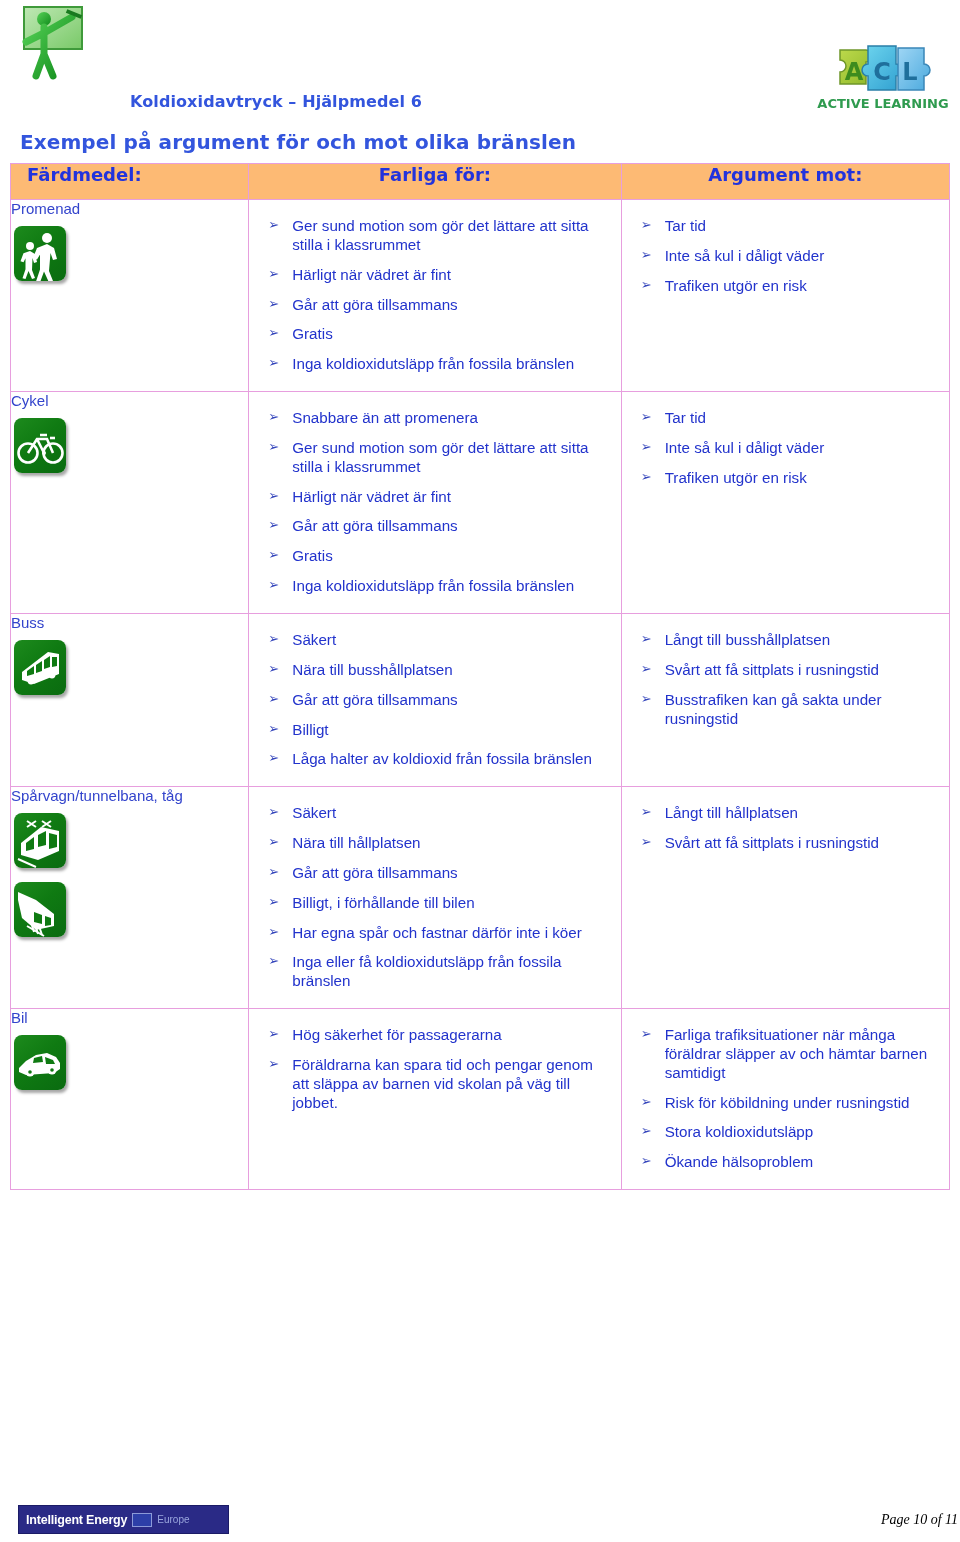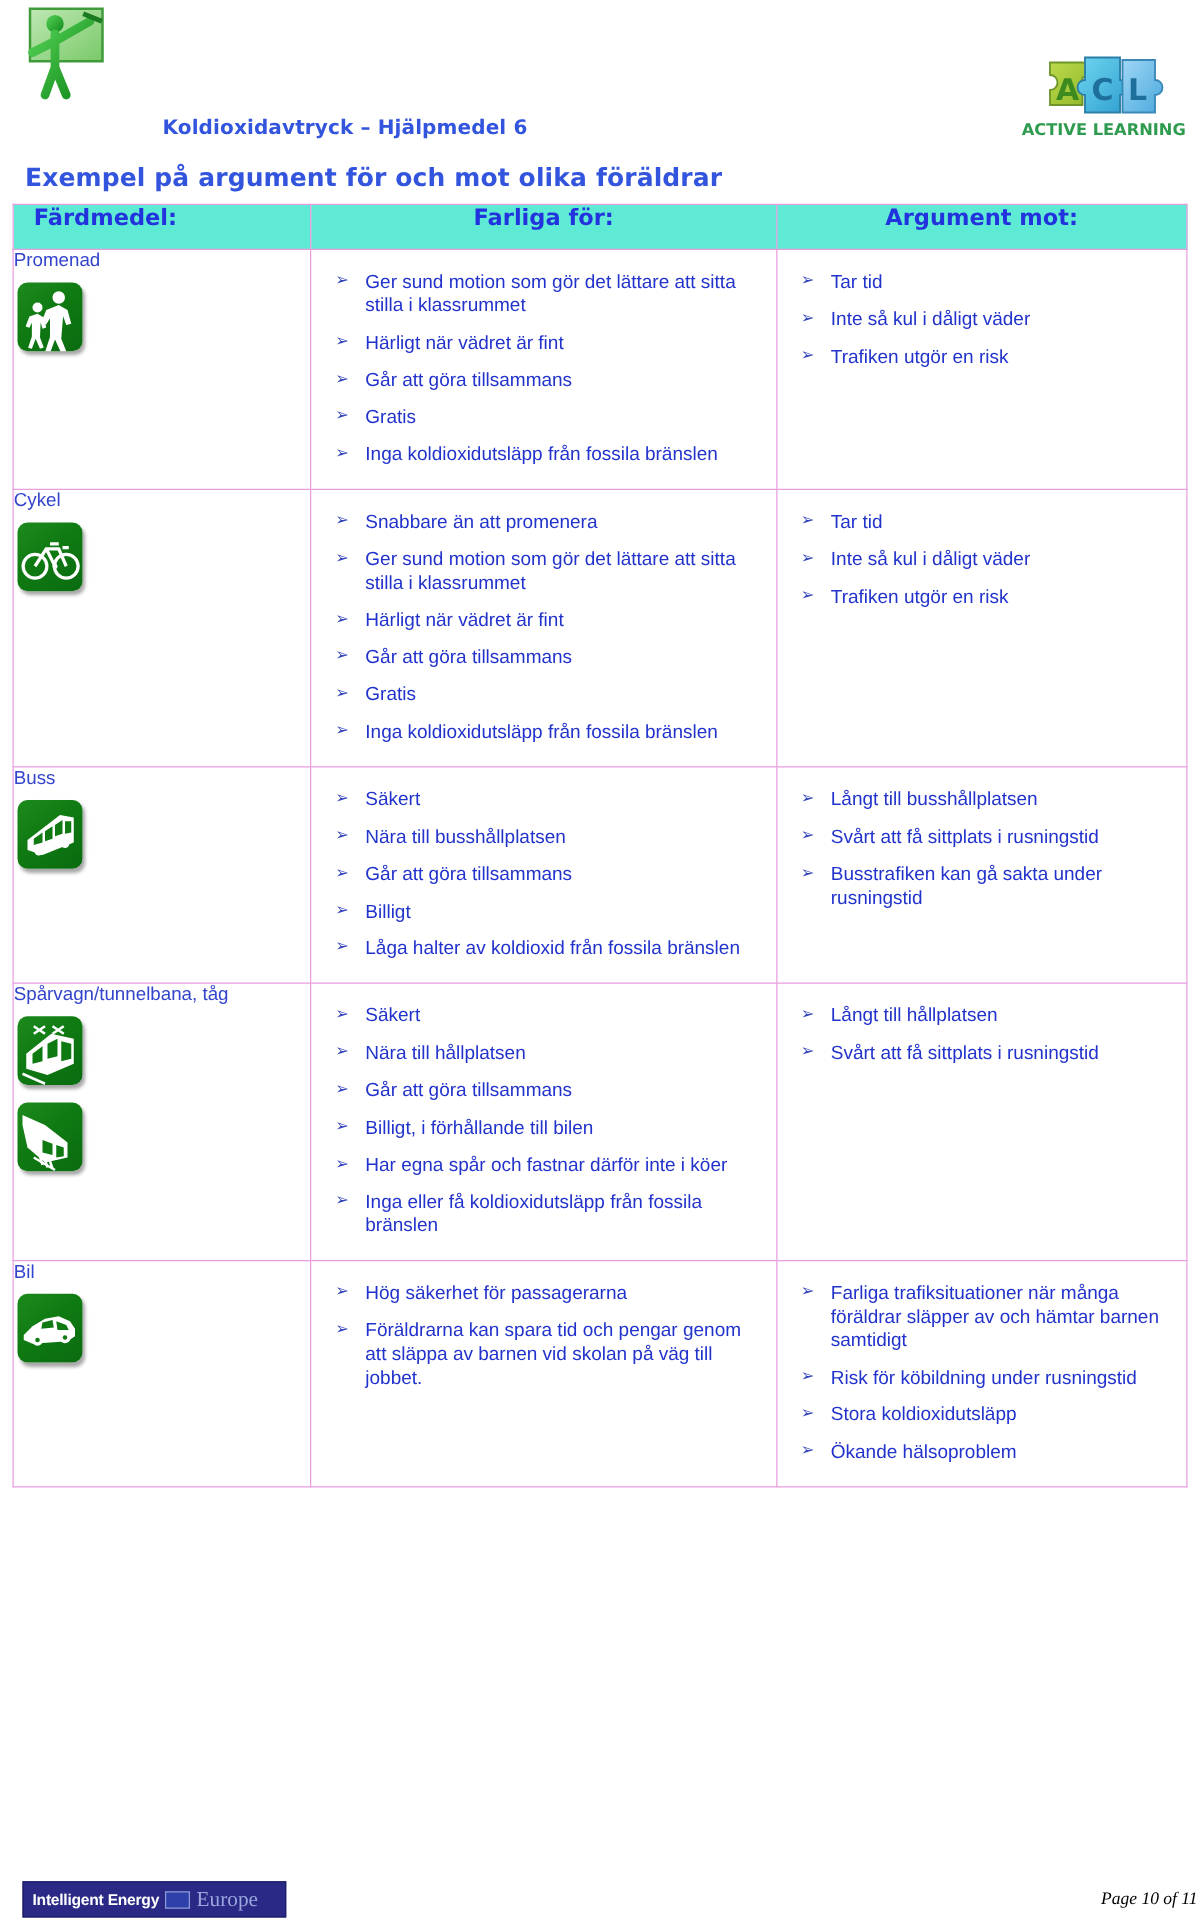--- a/index.html
+++ b/index.html
@@ -48,21 +48,21 @@
   .tbl td, .tbl th {
     border: 1px solid #e79ede;
     vertical-align: top;
     padding: 0;
   }
   .col-mode  { width: 238px; }
   .col-for   { width: 372px; }
   .col-anti  { width: 328px; }
 
   thead th {
-    background: #5eead4;
+    background: #fdba74;
     height: 36px;
     text-align: center;
     vertical-align: middle;
     color: #2233dd;
     font-size: 18px;
     font-weight: bold;
   }
   thead th.h-left { text-align: left; padding-left: 16px; }
 
   .cell-pad { padding: 8px 6px 10px 12px; }
@@ -129,22 +129,22 @@
   }
   .fl-flag {
     width: 20px; height: 14px;
     background: #2d3fa8;
     border: 1px solid #8c9ad8;
     margin: 0 5px;
     flex: none;
   }
   .fl-eu {
     color: #9aa6dd;
-    font-size: 17px;
-    font-family: Liberation Serif, serif;
+    font-size: 10px;
+    font-family: Liberation Sans, sans-serif;
     white-space: nowrap;
   }
   .page-num {
     position: absolute; right: 2px; top: 1512px;
     font-size: 14px;
     font-style: italic;
     color: #000000;
     font-family: "Liberation Serif", serif;
     white-space: nowrap;
   }
@@ -193,21 +193,21 @@
       <path d="M86 16 h26 v16 a6 6 0 0 1 0 12 v14 h-26 v-42 z" fill="url(#p3)" stroke="#3a87b8" stroke-width="1.5"></path>
       <text x="42" y="48" font-family="DejaVu Sans, sans-serif" font-size="24" font-weight="bold" fill="#3d8b1e" text-anchor="middle">A</text>
       <text x="70" y="48" font-family="DejaVu Sans, sans-serif" font-size="24" font-weight="bold" fill="#1f6f9c" text-anchor="middle">C</text>
       <text x="98" y="48" font-family="DejaVu Sans, sans-serif" font-size="24" font-weight="bold" fill="#1f6f9c" text-anchor="middle">L</text>
       <text x="71" y="76" font-family="DejaVu Sans, sans-serif" font-size="13" font-weight="bold" fill="#2f9b4f" text-anchor="middle">ACTIVE LEARNING</text>
     </g>
   </svg>
 </div>
 
 <div class="title-main">Koldioxidavtryck – Hjälpmedel 6</div>
-<div class="title-sub">Exempel på argument för och mot olika föräldrar</div>
+<div class="title-sub">Exempel på argument för och mot olika bränslen</div>
 
 <table class="tbl">
   <colgroup>
     <col class="col-mode">
       <col class="col-for">
       <col class="col-anti">
   </colgroup>
   <thead>
     <tr>
       <th class="h-left">Färdmedel:</th>

